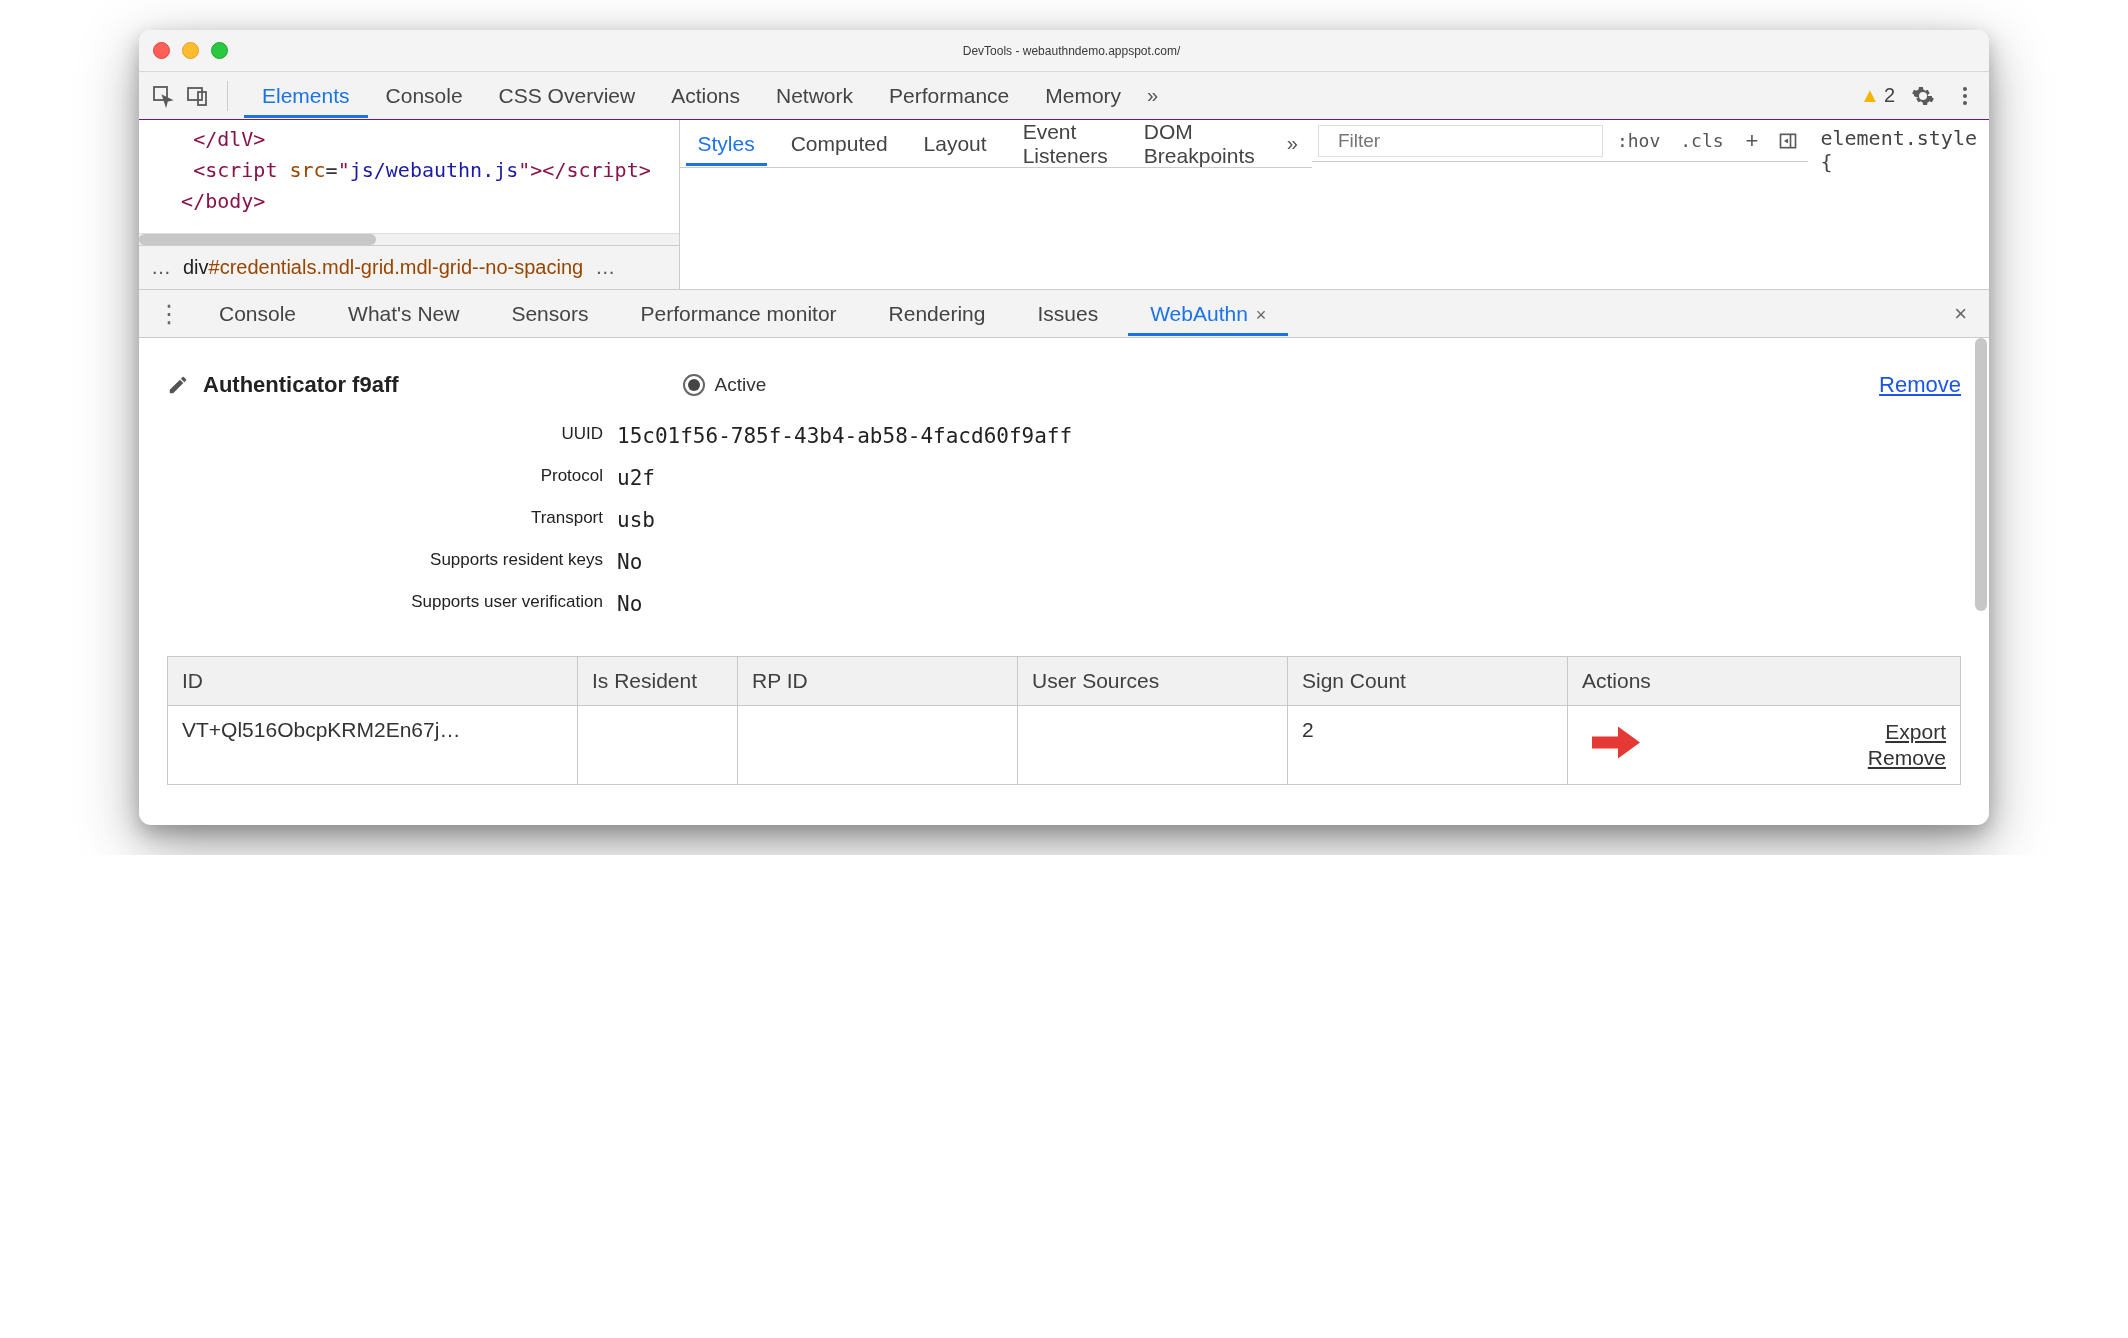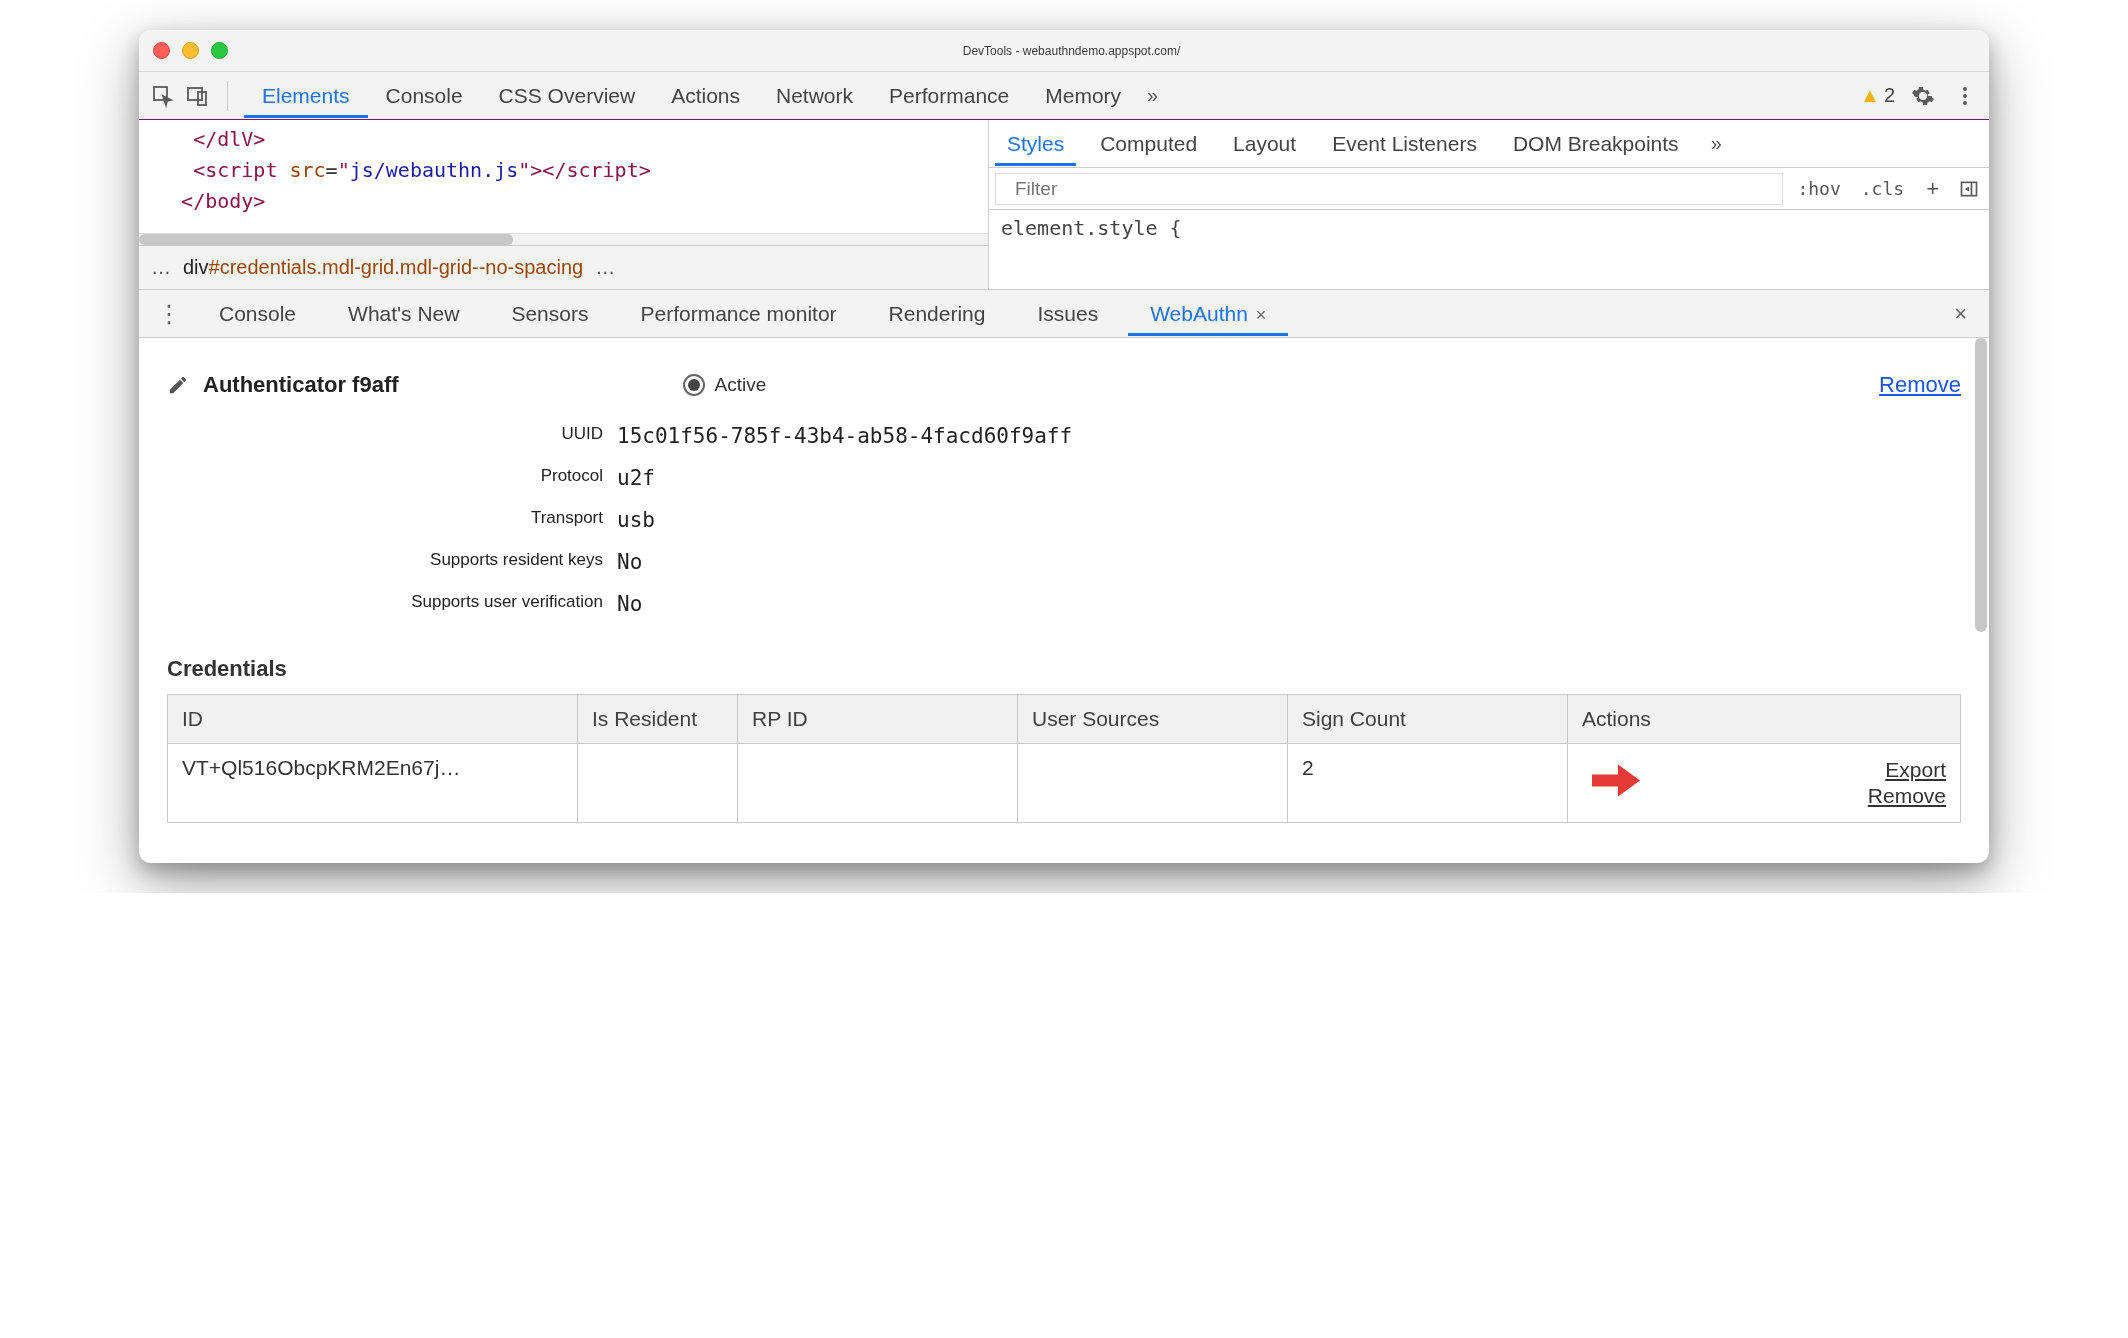--- a/index.html
+++ b/index.html
@@ -102,21 +102,21 @@
   display: flex;
   align-items: center;
   padding: 0 12px;
   font-size: 20px;
   color: #555;
   gap: 12px;
 }
 .bc-sel { color: #222; }
 .bc-sel .cls { color: #994500; }
 
-.right-pane { flex:1; display:flex; flex-direction: column;}
+.right-pane { flex:1; display:flex; flex-direction: row;}
 .styles-tabs {
   height: 48px;
   display: flex; align-items: center;
   border-bottom: 1px solid #ccc; padding: 0 6px; gap: 12px;
 }
 .styles-tab { padding: 10px 12px; color:#444; font-size: 21px; cursor:pointer;}
 .styles-tab.active { color:#1a73e8; border-bottom:3px solid #1a73e8; padding-bottom:7px;}
 .filter-row {
   height: 42px; display:flex; align-items:center; border-bottom:1px solid #ccc;
   padding: 0 6px; gap:8px;
@@ -338,21 +338,20 @@
       <div class="det-label">Protocol</div>
       <div class="det-value">u2f</div>
       <div class="det-label">Transport</div>
       <div class="det-value">usb</div>
       <div class="det-label">Supports resident keys</div>
       <div class="det-value">No</div>
       <div class="det-label">Supports user verification</div>
       <div class="det-value">No</div>
     </div>
 
-    <div class="cred-title">Credentials</div>
     <table class="cred">
       <thead>
         <tr>
           <th class="col-id">ID</th>
           <th class="col-res">Is Resident</th>
           <th class="col-rp">RP ID</th>
           <th class="col-uh">User Sources</th>
           <th class="col-sc">Sign Count</th>
           <th>Actions</th>
         </tr>

